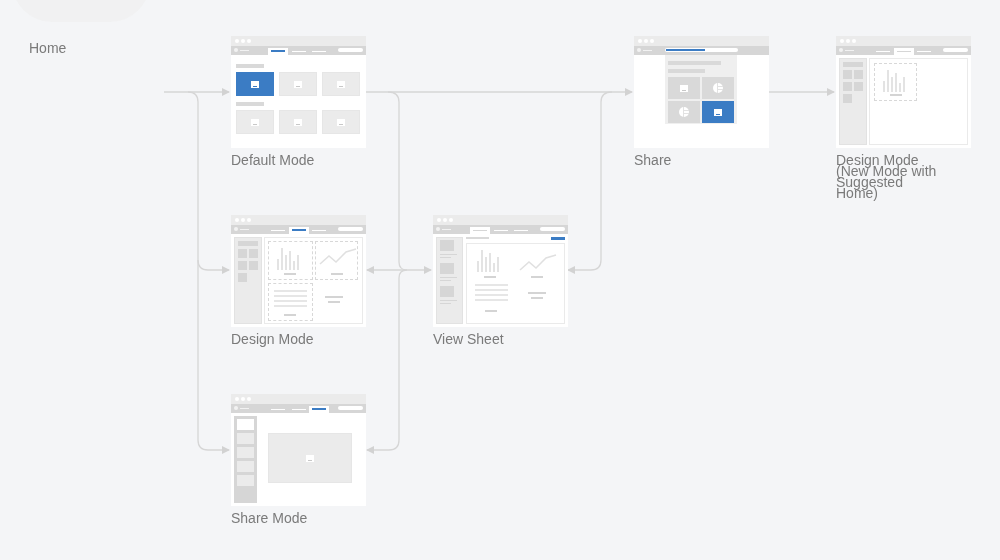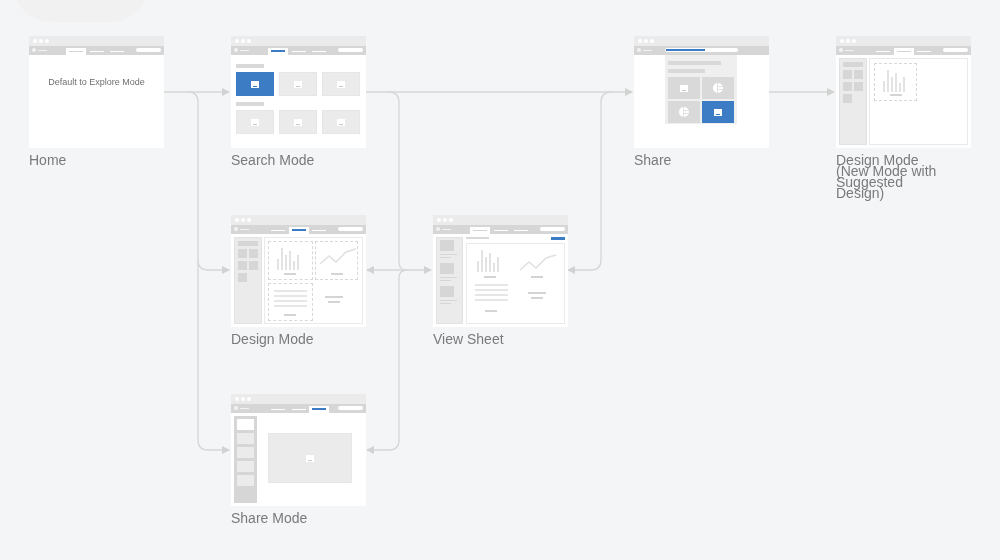--- a/index.html
+++ b/index.html
@@ -73,42 +73,20 @@
 
     <path d="M407,270 Q399,270 399,278 L399,440 Q399,450 389,450 L367,450" marker-end="url(#ah)"></path>
 
     <path d="M612,92 Q601,92 601,102 L601,260 Q601,270 591,270 L568,270" marker-end="url(#ah)"></path>
 
     <path d="M769,92 L834,92" marker-end="url(#ah)"></path>
   </g>
 </svg>
 
 <div class="node" style="left:29px; top:36px;">
-  <div class="win">
-    <div class="win-top">
-      <span class="dot" style="left:4px"></span>
-        <span class="dot" style="left:10px"></span>
-        <span class="dot" style="left:16px"></span>
-    </div>
-    <div class="win-nav">
-      <span class="nav-logo"></span>
-        <span class="nav-logo-txt"></span>
-      <span class="nav-tab active" style="left:37px">
-          <i></i>
-        </span>
-      <span class="nav-tab" style="left:58px">
-          <i></i>
-        </span>
-      <span class="nav-tab" style="left:78px">
-          <i></i>
-        </span>
-      <span class="nav-search"></span>
-    </div>
-    <div class="home-text">Default to Explore Mode</div>
-  </div>
   <div class="label">Home</div>
 </div>
 
 <div class="node" style="left:231px; top:36px;">
   <div class="win">
     <div class="win-top">
         <span class="dot" style="left:4px"></span>
         <span class="dot" style="left:10px"></span>
         <span class="dot" style="left:16px"></span>
       </div>
@@ -142,21 +120,21 @@
           <span class="img-icon"></span>
         </div>
       <div class="tile" style="left:48px; top:55px; width:38px; height:24px;">
           <span class="img-icon"></span>
         </div>
       <div class="tile" style="left:91px; top:55px; width:38px; height:24px;">
           <span class="img-icon"></span>
         </div>
     </div>
   </div>
-  <div class="label">Search Mode</div>
+  <div class="label">Default Mode</div>
 </div>
 
 <div class="node" style="left:634px; top:36px;">
   <div class="win">
     <div class="win-top">
         <span class="dot" style="left:4px"></span>
         <span class="dot" style="left:10px"></span>
         <span class="dot" style="left:16px"></span>
       </div>
     <div class="win-nav">
@@ -227,21 +205,21 @@
               <span class="vbar" style="left:20px; height:15px;"></span>
           </div>
           <span class="hline" style="left:15px; top:30px; width:12px;"></span>
         </div>
       </div>
     </div>
   </div>
   <div class="label">
     <div>Design Mode</div>
     <div>(New Mode with Suggested</div>
-    <div>Design)</div>
+    <div>Home)</div>
   </div>
 </div>
 
 <div class="node" style="left:231px; top:215px;">
   <div class="win">
     <div class="win-top">
         <span class="dot" style="left:4px"></span>
         <span class="dot" style="left:10px"></span>
         <span class="dot" style="left:16px"></span>
       </div>

